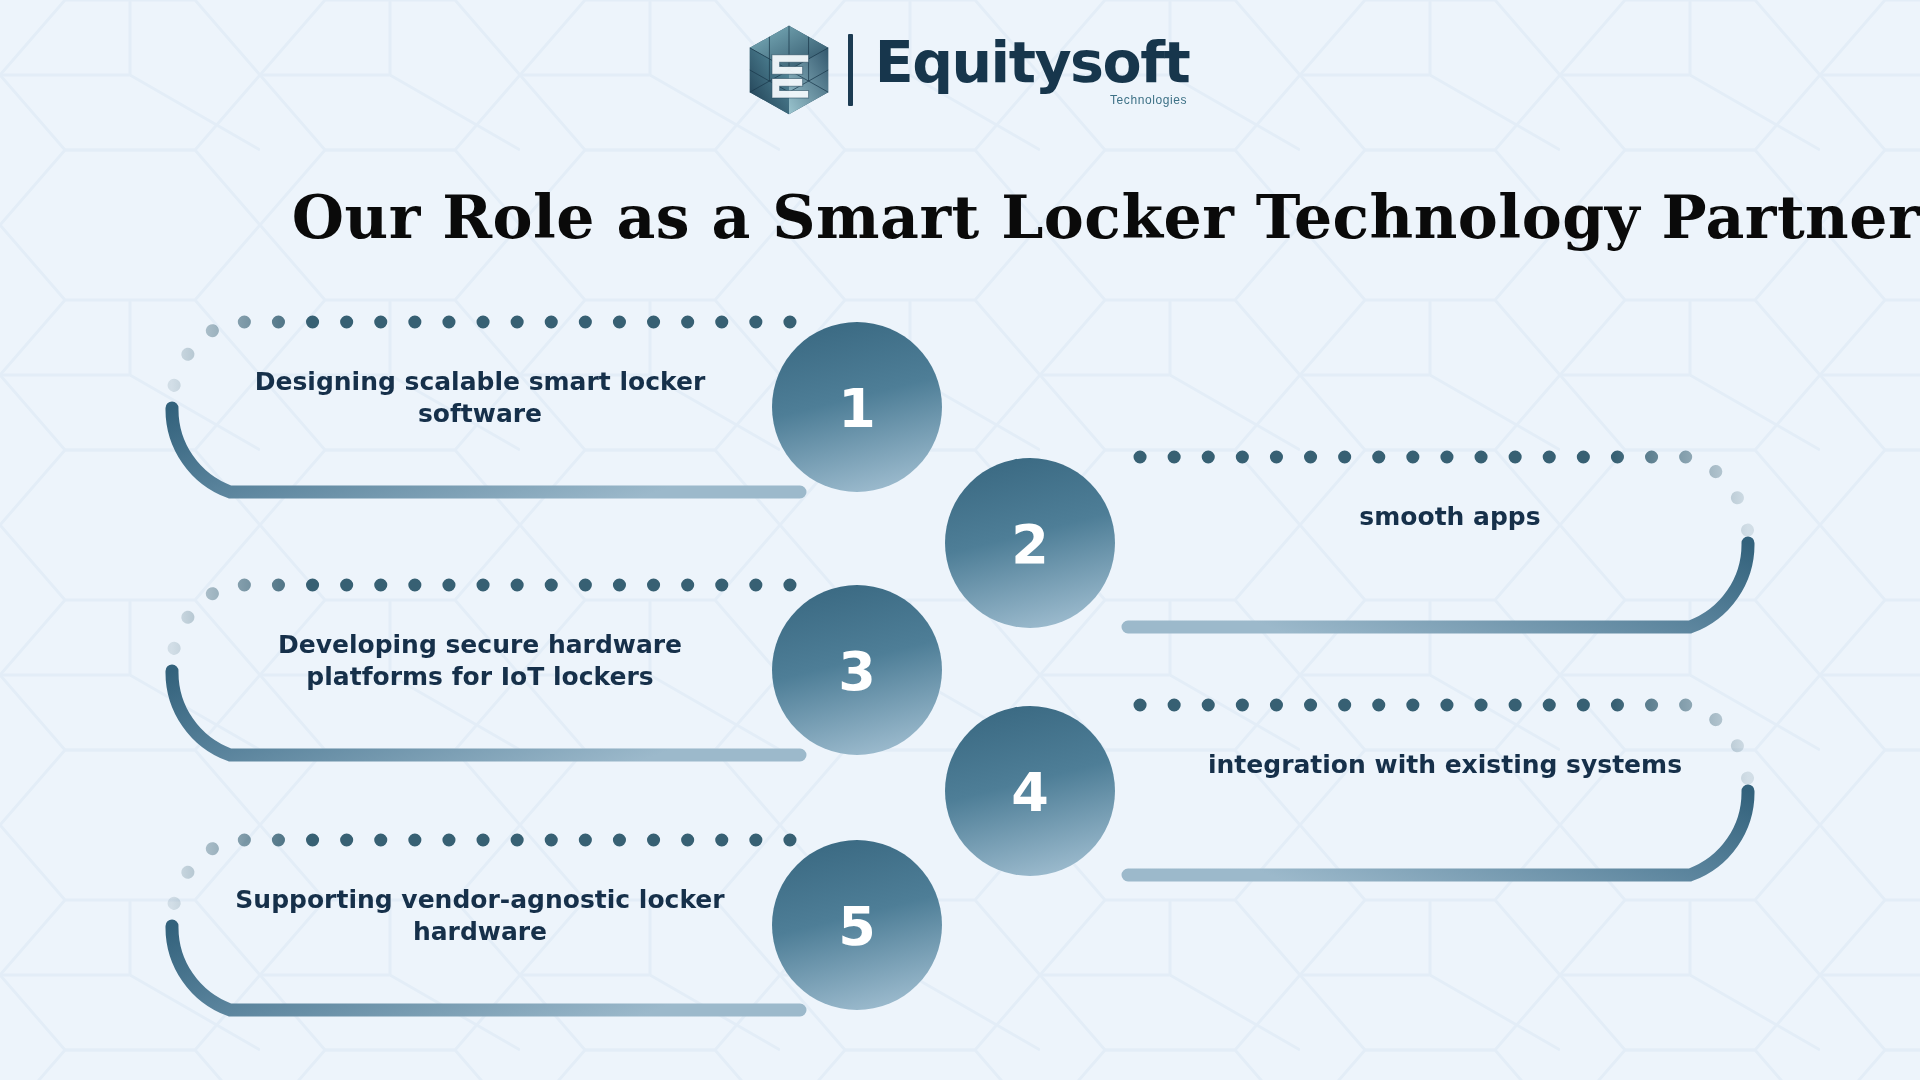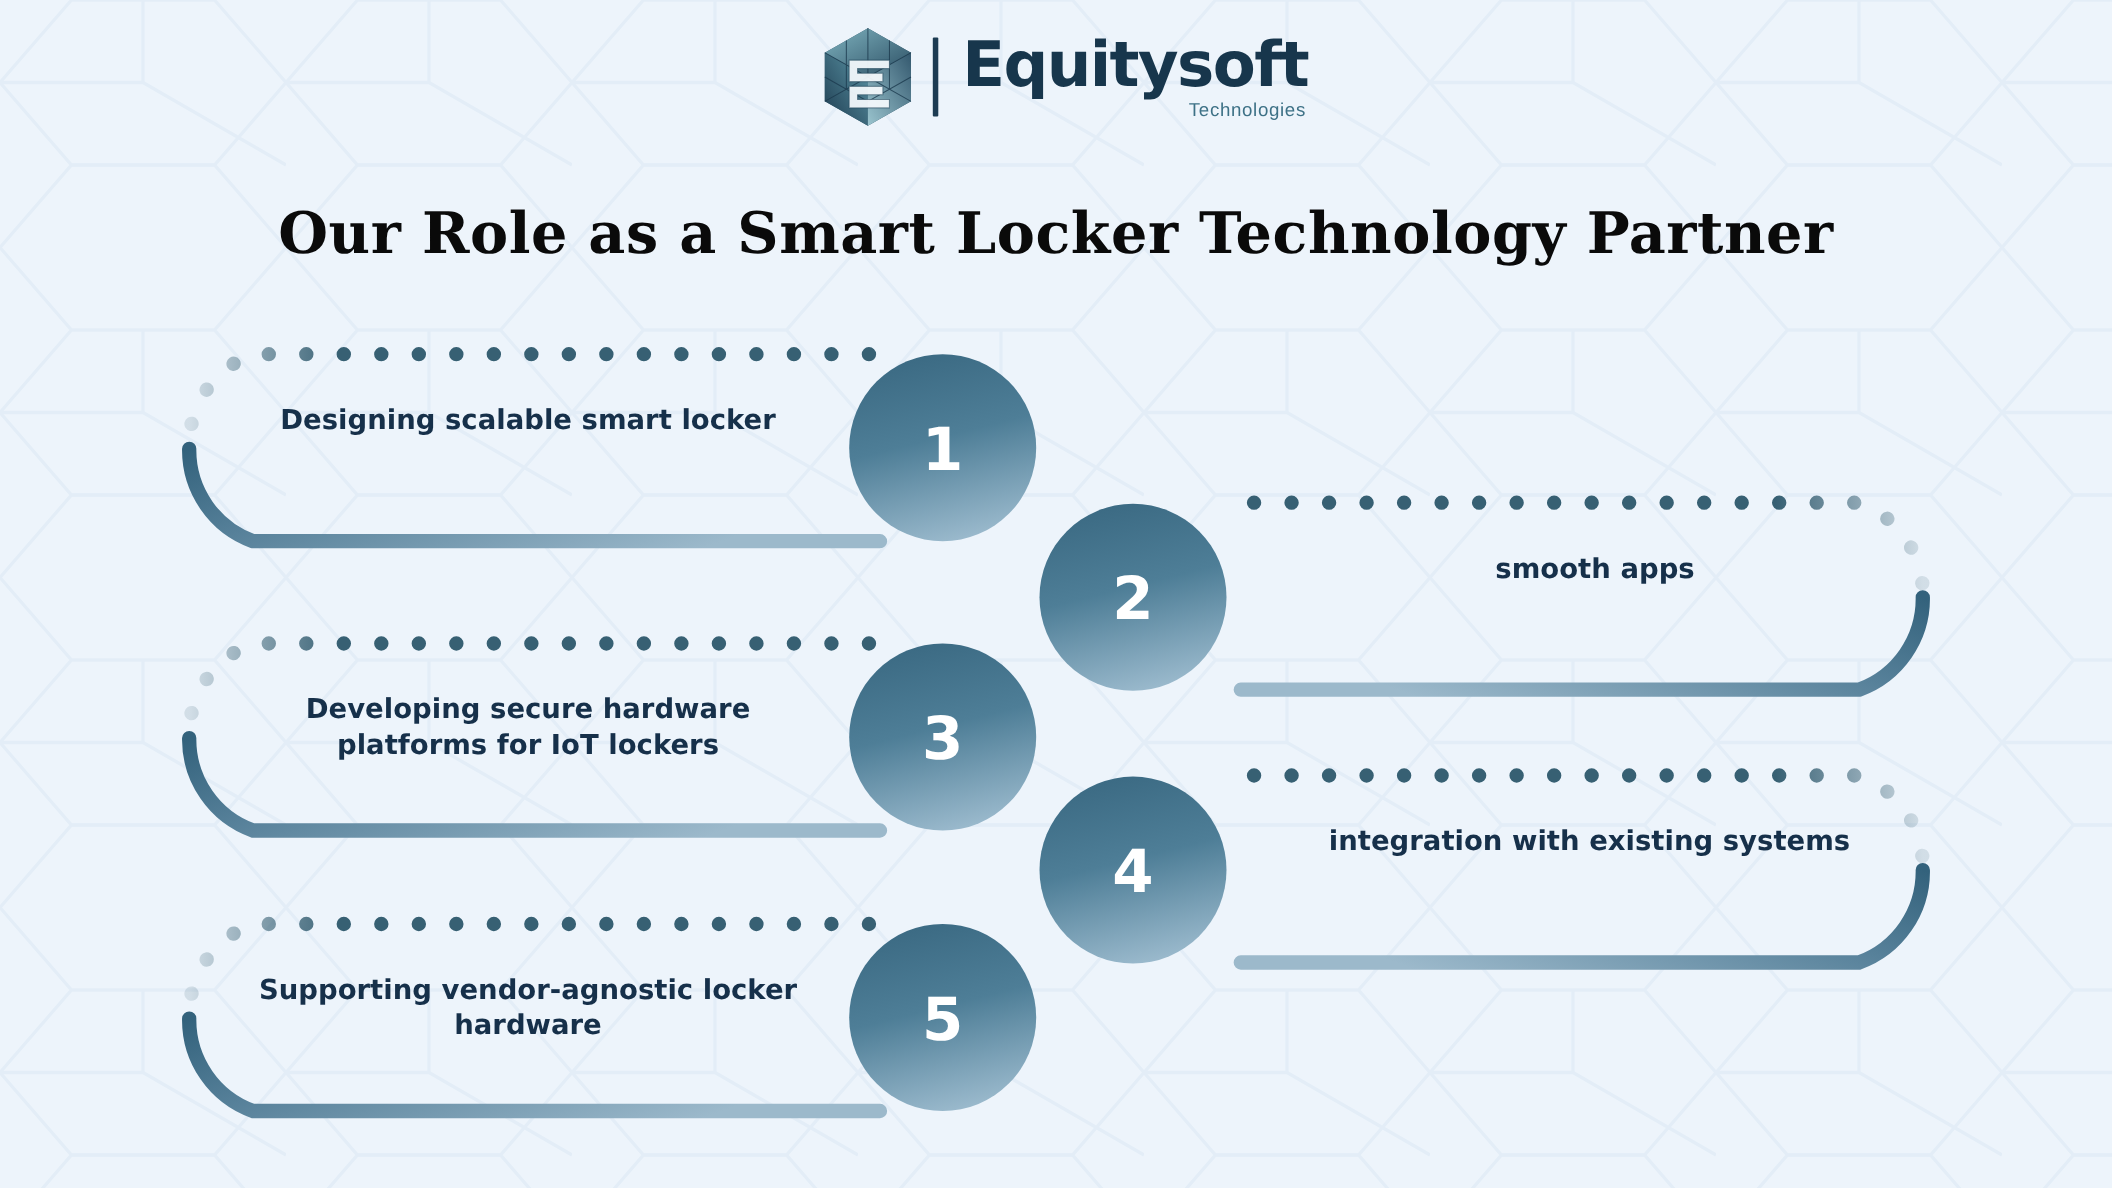--- a/index.html
+++ b/index.html
@@ -44,35 +44,35 @@
   #logo-wordmark {
     font-family: "DejaVu Sans", sans-serif;
     font-size: 57px;
     font-weight: 700;
     letter-spacing: -1.5px;
     color: #17364c;
     line-height: 1;
   }
   #logo-sub {
     font-family: "Liberation Sans", sans-serif;
-    font-size: 17px;
+    font-size: 12px;
     font-weight: 400;
     letter-spacing: 0.6px;
     color: #3d7186;
     margin-top: 2px;
     margin-right: 2px;
   }
   
   #page-title {
     position: absolute;
     top: 182px;
     left: 0; right: 0;
-    text-align: center;
+    text-align: right;
     font-family: "DejaVu Serif", serif;
-    font-size: 52px;
+    font-size: 60px;
     font-weight: 700;
     letter-spacing: 0.5px;
     color: #0a0a0a;
     white-space: nowrap;
   }
   
   #pill-layer, #blob-layer, #num-layer {
     position: absolute;
     left: 0; top: 0;
     width: 1920px; height: 1080px;
@@ -264,20 +264,21 @@
   <svg id="num-layer" viewBox="0 0 1920 1080">
     <text class="num-label" x="857" y="427" text-anchor="middle">1</text>
     <text class="num-label" x="1030" y="563" text-anchor="middle">2</text>
     <text class="num-label" x="857" y="690" text-anchor="middle">3</text>
     <text class="num-label" x="1030" y="811" text-anchor="middle">4</text>
     <text class="num-label" x="857" y="945" text-anchor="middle">5</text>
   </svg>
 
   <div class="item-text" style="left:190px; top:366px; width:580px;">
     <div>Designing scalable smart locker</div>
+    <div>software</div>
   </div>
 
   <div class="item-text" style="left:1160px; top:501px; width:580px;">
     <div>smooth apps</div>
   </div>
 
   <div class="item-text" style="left:190px; top:629px; width:580px;">
     <div>Developing secure hardware</div>
     <div>platforms for IoT lockers</div>
   </div>

